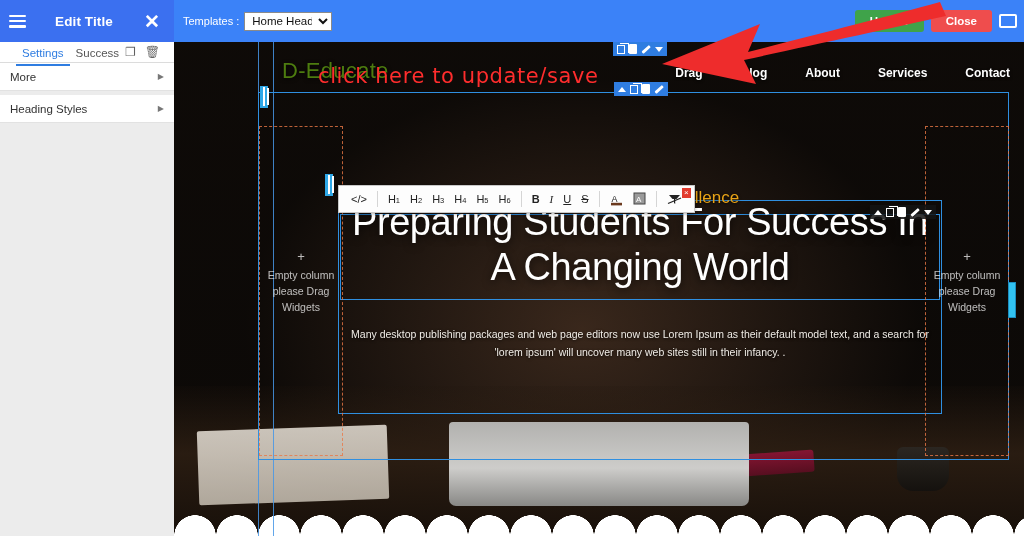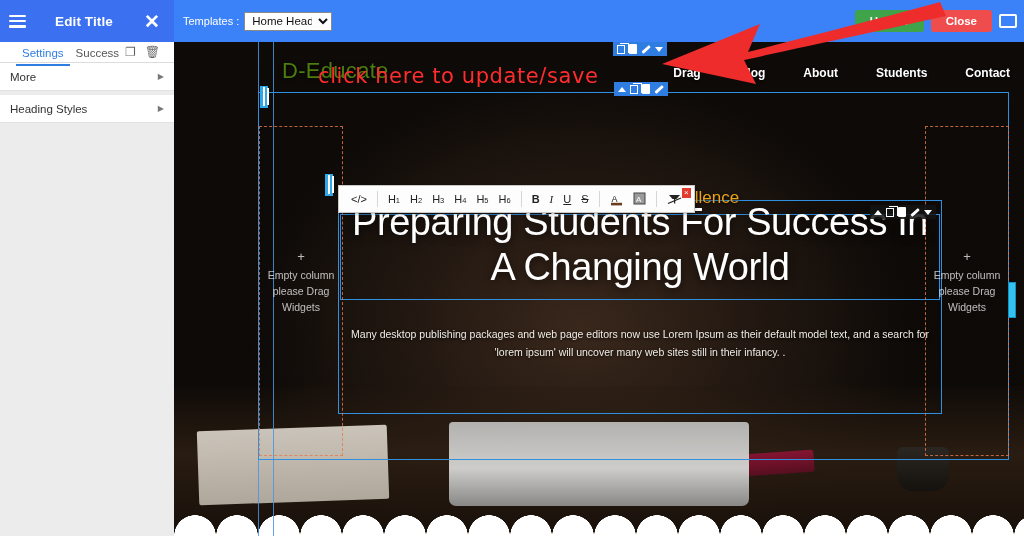--- a/index.html
+++ b/index.html
@@ -320,21 +320,21 @@
 
     <div id="logo-badge">
       <span class="ic ic-cols"></span>
     </div>
     <div id="site-logo">D-Educate</div>
 
     <nav id="nav">
       <a href="#">Drag</a>
       <a href="#">Blog</a>
       <a href="#">About</a>
-      <a href="#">Students</a>
+      <a href="#">Services</a>
       <a href="#">Contact</a>
     </nav>
 
     <div class="wtool blue" style="left:439px; top:0px;">
       <span class="ic ic-copy"></span>
       <span class="ic ic-trash"></span>
       <span class="ic ic-pencil"></span>
       <span class="ic ic-caret"></span>
     </div>
 

